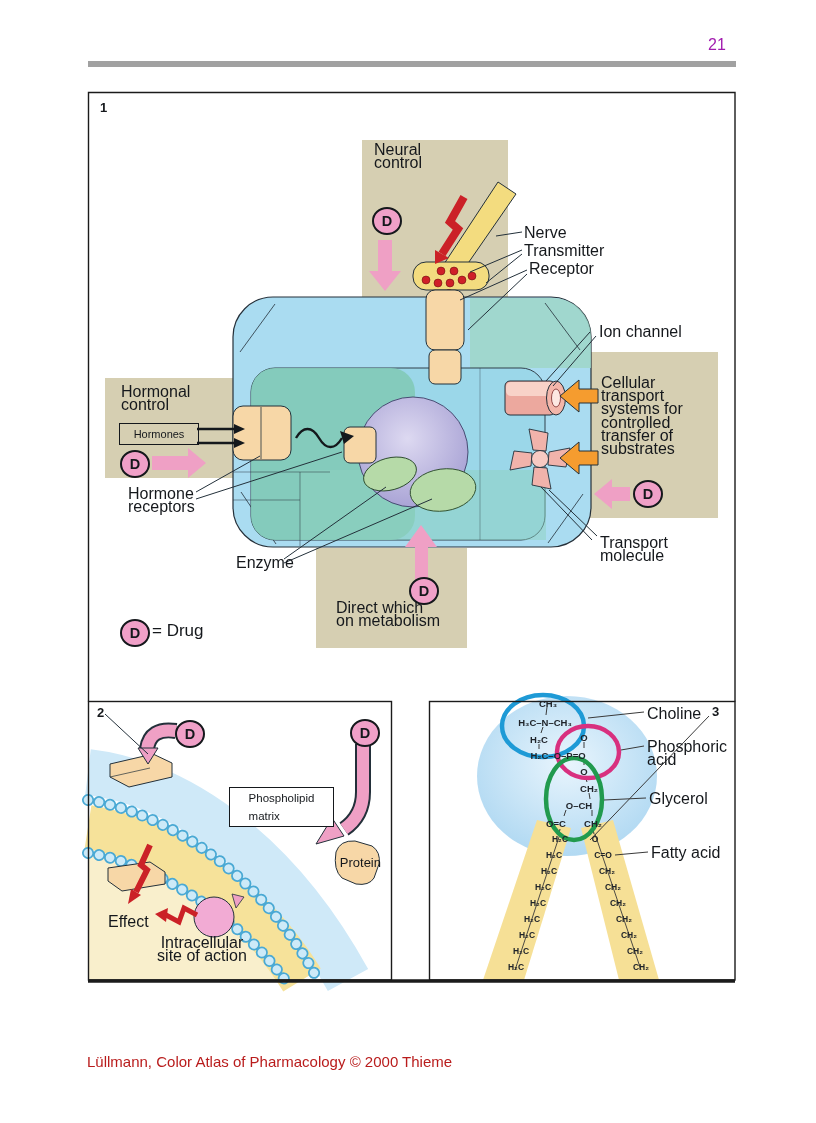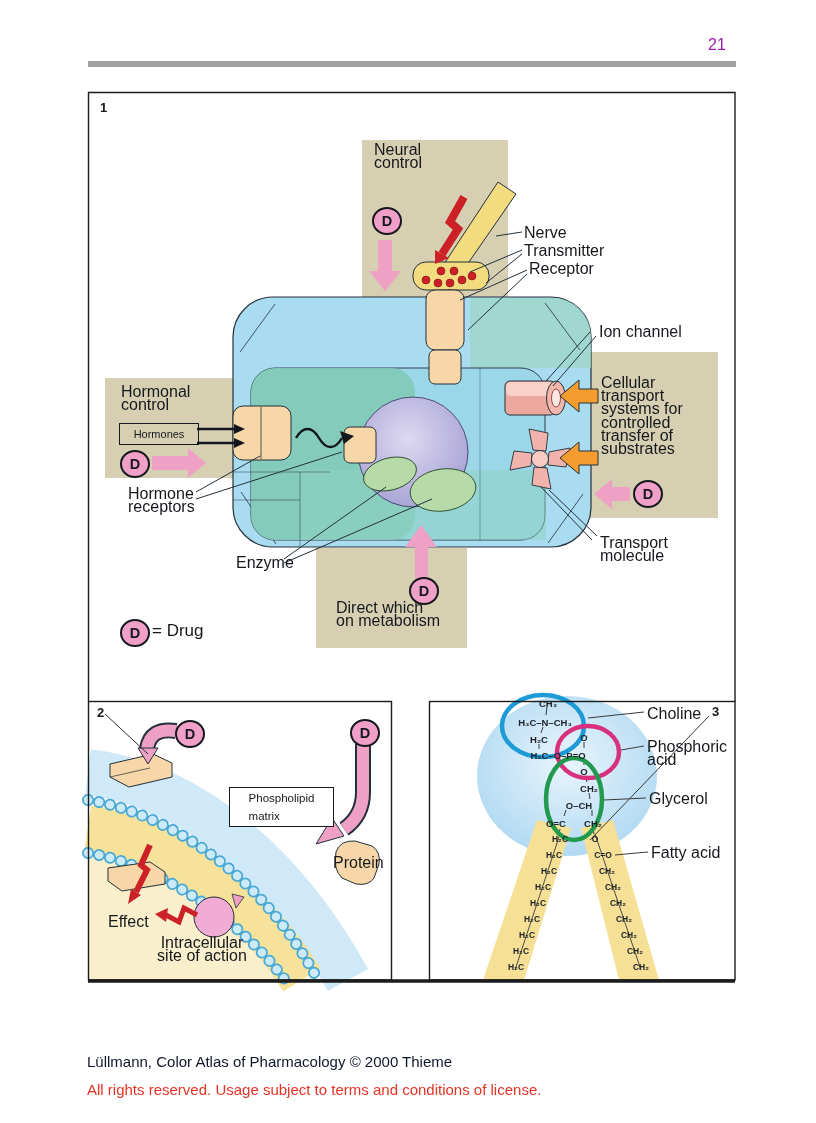--- a/index.html
+++ b/index.html
@@ -17,21 +17,21 @@
   .hormones-box{position:absolute;left:119px;top:423px;width:78px;height:20px;
       border:1.5px solid #15181c;display:flex;align-items:center;justify-content:center;
       font-size:11px;color:#15181c;}
   .matrix-box{position:absolute;left:229px;top:763px;width:103px;height:38px;background:#fff;
       border:1.5px solid #15181c;display:flex;align-items:center;justify-content:center;
       font-size:11.5px;line-height:18px;color:#15181c;text-align:left;white-space:pre-line;margin-top:24px;}
   .hdr-title{position:absolute;top:36px;right:148px;font-size:17px;font-weight:bold;color:#111;}
   .hdr-num{position:absolute;top:36px;left:708px;font-size:16px;color:#a21caf;}
   .hdr-rule{position:absolute;left:88px;top:61px;width:648px;height:6px;background:#a1a1a1;}
   .caption{position:absolute;left:90px;top:985px;font-size:13.5px;font-weight:bold;color:#111;}
-  .foot-credit{position:absolute;left:87px;top:1053px;font-size:15px;color:#0f172a;}
+  .foot-credit{position:absolute;left:87px;top:1053px;font-size:15px;color:#b91c1c;}
   .foot-license{position:absolute;left:87px;top:1081px;font-size:15px;color:#e73325;}
 </style>
 </head>
 <body>
 
 <div class="page">
 
   <svg class="art" width="816" height="1123" viewBox="0 0 816 1123">
     <defs>
       <radialGradient id="nucGrad" cx="45%" cy="38%" r="70%">
@@ -257,21 +257,21 @@
 
   <div class="d-badge" style="left:385px;top:219px">D</div>
   <div class="d-badge" style="left:133px;top:462px">D</div>
   <div class="d-badge" style="left:646px;top:492px">D</div>
   <div class="d-badge" style="left:422px;top:589px">D</div>
   <div class="d-badge" style="left:133px;top:631px">D</div>
 
   <div class="fignum" style="left:97px;top:705px">2</div>
   <div class="matrix-box">Phospholipid
 matrix</div>
-  <div class="lbl" style="left:333px;top:856px;width:48px;text-align:right;font-size:16px">Protein</div>
+  <div class="lbl" style="left:333px;top:856px;width:48px;text-align:right;font-size:13px">Protein</div>
   <div class="lbl" style="left:108px;top:915px">Effect</div>
   <div class="lbl" style="left:146px;top:936px;width:112px;text-align:center">Intracellular
 site of action</div>
   <div class="d-badge" style="left:188px;top:732px">D</div>
   <div class="d-badge" style="left:363px;top:731px">D</div>
 
   <div class="fignum" style="left:712px;top:704px">3</div>
   <div class="lbl" style="left:647px;top:707px">Choline</div>
   <div class="lbl" style="left:647px;top:740px">Phosphoric
 acid</div>
@@ -303,15 +303,14 @@
   <span class="fm sm" style="left:603px;top:855px">C=O</span>
   <span class="fm sm" style="left:607px;top:871px">CH₂</span>
   <span class="fm sm" style="left:613px;top:887px">CH₂</span>
   <span class="fm sm" style="left:618px;top:903px">CH₂</span>
   <span class="fm sm" style="left:624px;top:919px">CH₂</span>
   <span class="fm sm" style="left:629px;top:935px">CH₂</span>
   <span class="fm sm" style="left:635px;top:951px">CH₂</span>
   <span class="fm sm" style="left:641px;top:967px">CH₂</span>
 
   <div class="foot-credit">Lüllmann, Color Atlas of Pharmacology © 2000 Thieme</div>
-  <div class="foot-license">All rights reserved. Usage subject to terms and conditions of license.</div>
 
 </div>
 
 </body></html>

